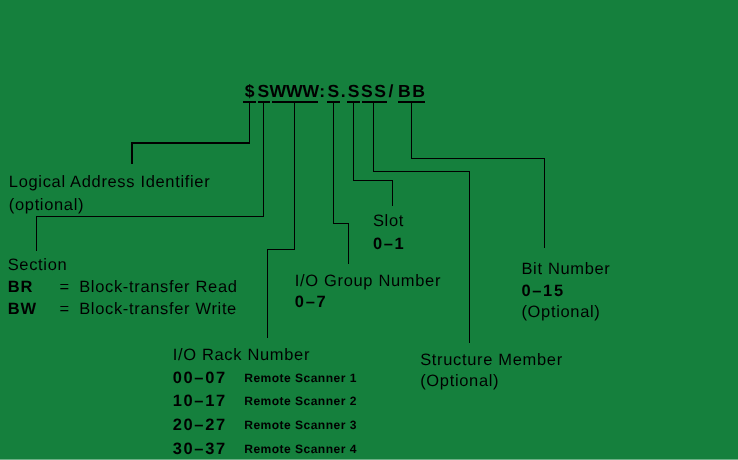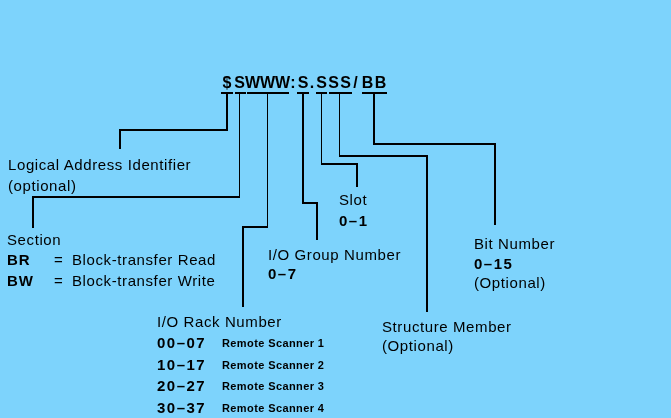--- a/index.html
+++ b/index.html
@@ -4,21 +4,21 @@
 <style>
   html, body {
     margin: 0;
     padding: 0;
     background: #ffffff;
   }
   .stage {
     position: relative;
     width: 671px;
     height: 418px;
-    background: #7dd3fc;
+    background: #15803d;
     overflow: hidden;
     font-family: "Liberation Sans", sans-serif;
   }
   svg text {
     fill: #000000;
     font-family: "Liberation Sans", sans-serif;
   }
   .addr {
     font-size: 16px;
     font-weight: bold;

